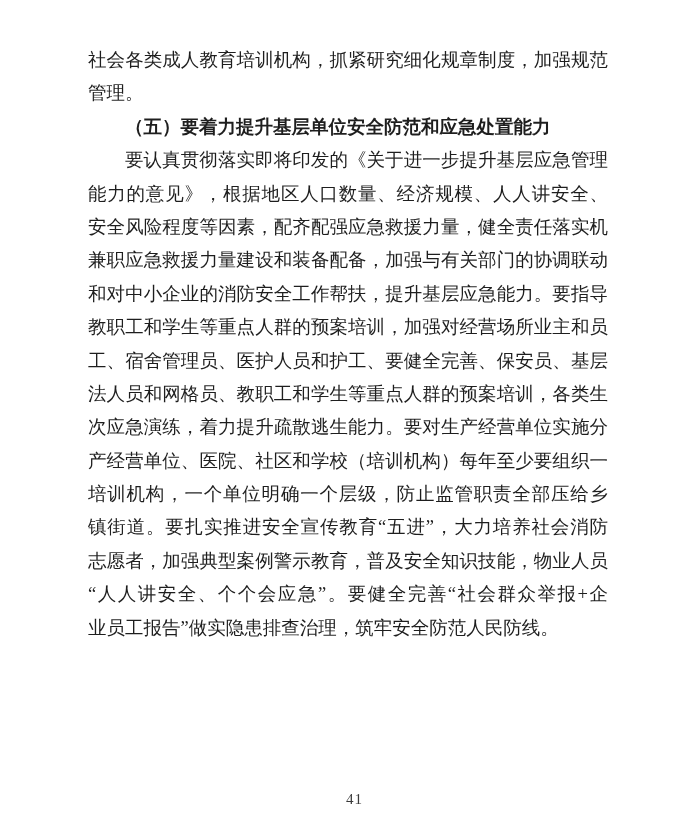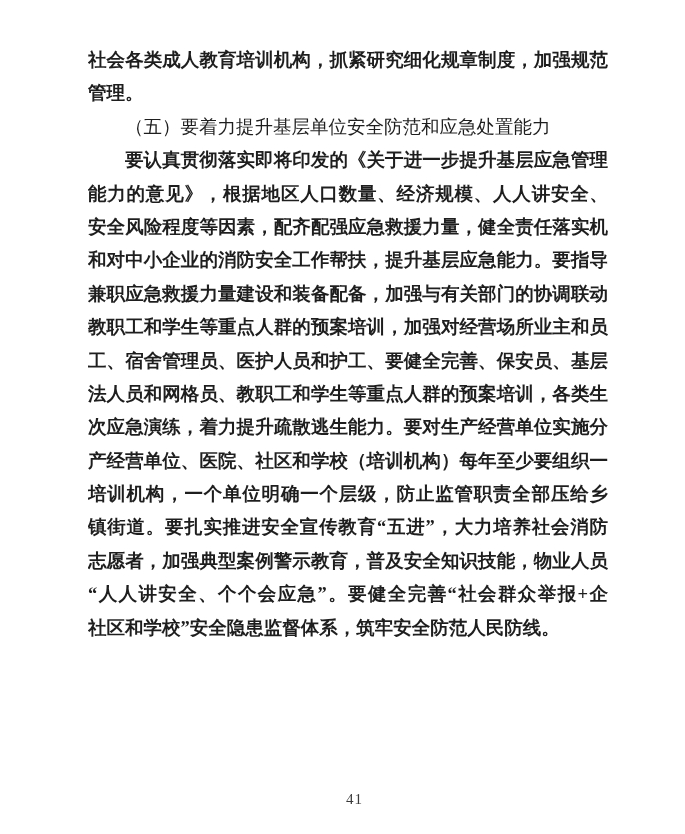--- a/index.html
+++ b/index.html
@@ -20,31 +20,30 @@
     position: absolute;
     left: 88px;
     top: 44px;
     width: 520px;
     font-size: 18.5px;
   }
   .ln {
     height: 33.4px;
     line-height: 33.4px;
     overflow: hidden;
-    font-weight: bold;
   }
   .fill {
     text-align: justify;
     text-align-last: justify;
   }
   .ind {
     text-indent: 2em;
   }
   .head {
-    font-weight: 400;
+    font-weight: 700;
   }
   .pagenum {
     position: absolute;
     top: 791px;
     left: 12px;
     width: 100%;
     text-align: center;
     font-size: 15px;
     color: #3a3a3a;
     letter-spacing: 1px;
@@ -54,27 +53,27 @@
 <body>
 
 <div class="page">
   <div class="text-block">
     <div class="ln fill">社会各类成人教育培训机构，抓紧研究细化规章制度，加强规范</div>
     <div class="ln">管理。</div>
     <div class="ln ind head">（五）要着力提升基层单位安全防范和应急处置能力</div>
     <div class="ln ind fill">要认真贯彻落实即将印发的《关于进一步提升基层应急管理</div>
     <div class="ln fill">能力的意见》，根据地区人口数量、经济规模、人人讲安全、</div>
     <div class="ln fill">安全风险程度等因素，配齐配强应急救援力量，健全责任落实机</div>
+    <div class="ln fill">兼职应急救援力量建设和装备配备，加强与有关部门的协调联动</div>
     <div class="ln fill">和对中小企业的消防安全工作帮扶，提升基层应急能力。要指导</div>
-    <div class="ln fill">兼职应急救援力量建设和装备配备，加强与有关部门的协调联动</div>
     <div class="ln fill">教职工和学生等重点人群的预案培训，加强对经营场所业主和员</div>
     <div class="ln fill">工、宿舍管理员、医护人员和护工、要健全完善、保安员、基层执</div>
     <div class="ln fill">法人员和网格员、教职工和学生等重点人群的预案培训，各类生</div>
     <div class="ln fill">次应急演练，着力提升疏散逃生能力。要对生产经营单位实施分</div>
     <div class="ln fill">产经营单位、医院、社区和学校（培训机构）每年至少要组织一</div>
     <div class="ln fill">培训机构，一个单位明确一个层级，防止监管职责全部压给乡</div>
     <div class="ln fill">镇街道。要扎实推进安全宣传教育“五进”，大力培养社会消防</div>
     <div class="ln fill">志愿者，加强典型案例警示教育，普及安全知识技能，物业人员</div>
     <div class="ln fill">“人人讲安全、个个会应急”。要健全完善“社会群众举报+企</div>
-    <div class="ln">社区和学校”安全隐患监督体系，筑牢安全防范人民防线。</div>
+    <div class="ln">业员工报告”做实隐患排查治理，筑牢安全防范人民防线。</div>
   </div>
   <div class="pagenum">41</div>
 </div>
 
 </body></html>

